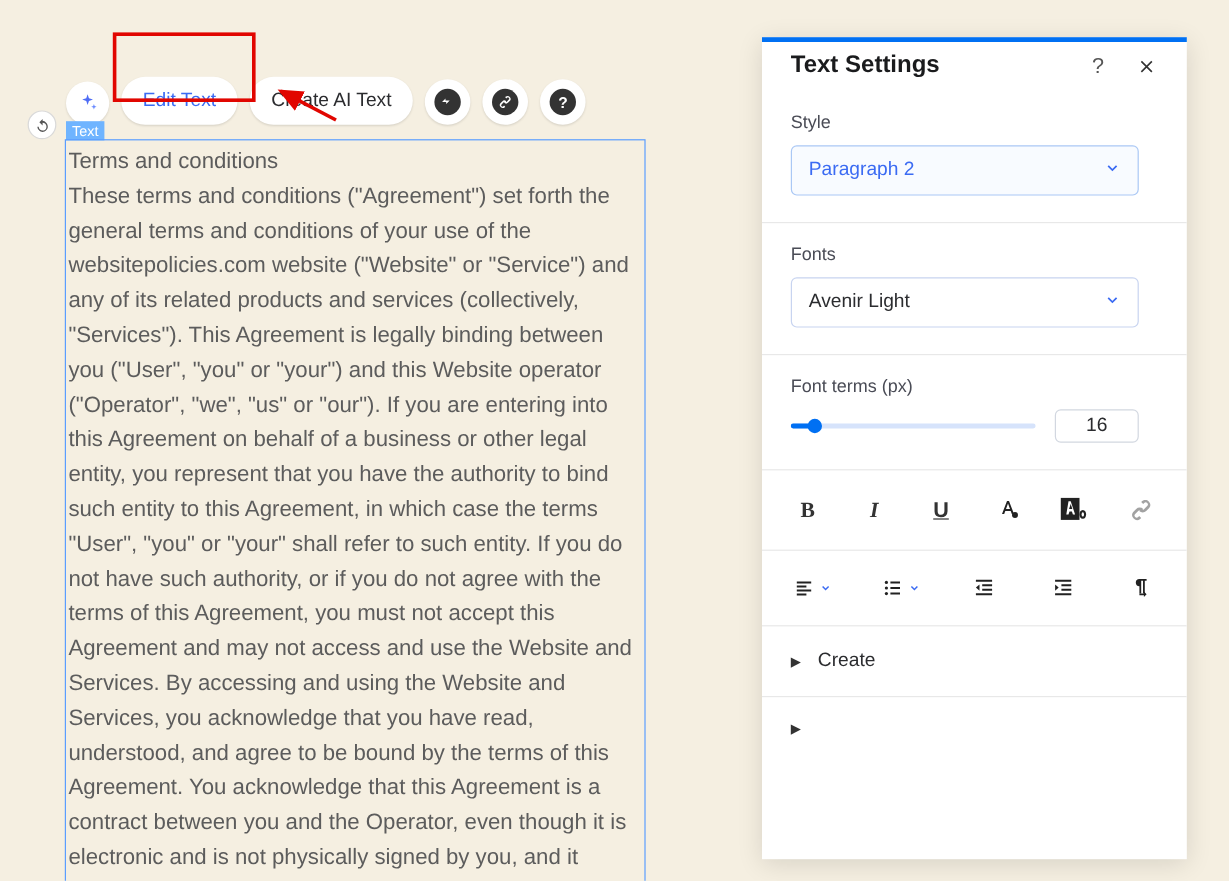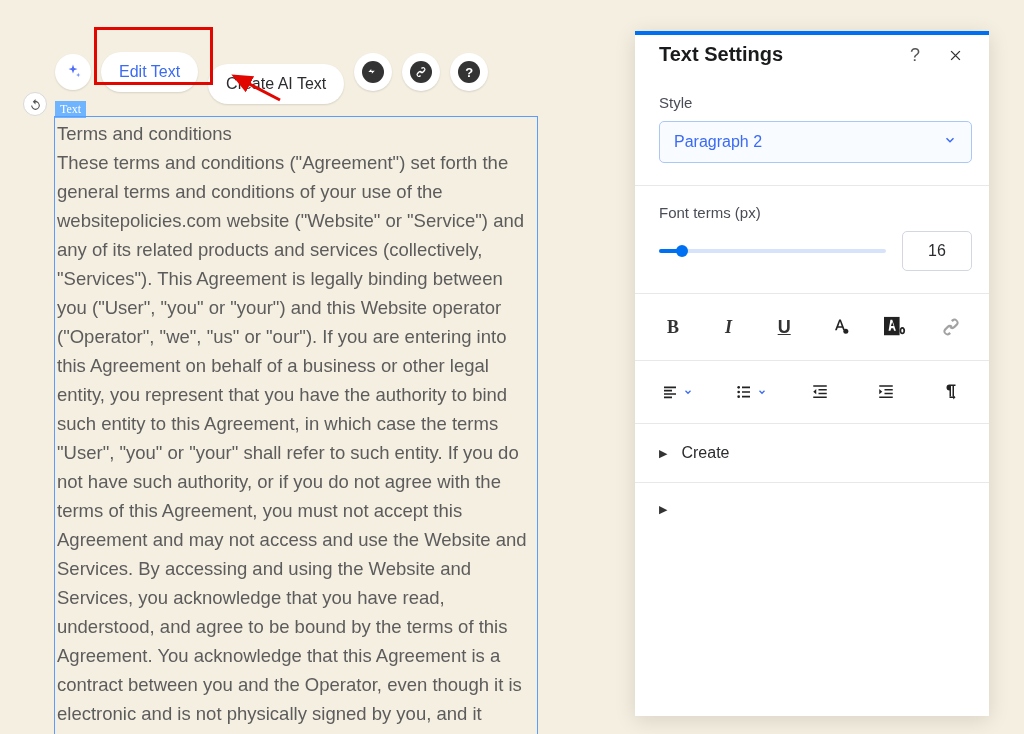--- a/index.html
+++ b/index.html
@@ -13,21 +13,21 @@
       width: 1024px;
       height: 734px;
       position: relative;
       overflow: hidden;
     }
     .toolbar {
       position: absolute;
       top: 40px;
       left: 55px;
       display: flex;
-      align-items: center;
+      align-items: flex-end;
       gap: 10px;
     }
     .sparkle-btn {
       width: 36px;
       height: 36px;
       border-radius: 50%;
       background: #fff;
       display: flex;
       align-items: center;
       justify-content: center;
@@ -115,21 +115,21 @@
       cursor: pointer;
     }
     .text-label {
       position: absolute;
       top: 101px;
       left: 55px;
       background: #6fb4ff;
       color: #fff;
       font-size: 12px;
       padding: 1px 5px;
-      font-family: Liberation Serif, serif;
+      font-family: Liberation Sans, sans-serif;
     }
     .text-block {
       position: absolute;
       top: 116px;
       left: 54px;
       width: 484px;
       border: 1px solid #5a9dff;
       padding: 2px 2px;
       font-family: "Avenir Light", "Helvetica Neue", Arial, sans-serif;
       font-weight: 400;
@@ -159,21 +159,21 @@
       font-size: 20px;
       font-weight: 700;
       color: #1a1b1d;
     }
     .panel-header-right {
       display: flex;
       gap: 16px;
       color: #555;
     }
     .panel-section {
-      padding: 18px 17px 22px 24px;
+      padding: 18px 40px 22px 24px;
       border-bottom: 1px solid #e8e8e8;
     }
     .panel-section.first {
       padding-top: 24px;
     }
     .field-label {
       font-size: 15px;
       color: #4a4c56;
       margin-bottom: 10px;
     }
@@ -224,21 +224,21 @@
       left: 10%;
       top: 50%;
       transform: translate(-50%, -50%);
       width: 12px;
       height: 12px;
       border-radius: 50%;
       background: #0070f3;
     }
     .size-input {
       width: 70px;
-      height: 40px;
+      height: 28px;
       border: 1px solid #d2d7e0;
       border-radius: 5px;
       text-align: center;
       font-size: 16px;
       color: #2b2c2f;
     }
     .icon-row {
       display: flex;
       justify-content: space-between;
       padding: 22px 26px;
@@ -348,20 +348,31 @@
     <div class="dropdown style-dd">
       <span>Paragraph 2</span>
       <span class="chev">
         <svg width="14" height="14" viewBox="0 0 24 24">
             <path fill="none" stroke="#3b6bf3" stroke-width="2.5" d="M6 9l6 6 6-6"></path>
           </svg>
       </span>
     </div>
   </div>
 
+  <div class="panel-section">
+    <div class="field-label">Fonts</div>
+    <div class="dropdown">
+      <span>Avenir Light</span>
+      <span class="chev">
+        <svg width="14" height="14" viewBox="0 0 24 24">
+            <path fill="none" stroke="#3b6bf3" stroke-width="2.5" d="M6 9l6 6 6-6"></path>
+          </svg>
+      </span>
+    </div>
+  </div>
 
   <div class="panel-section">
     <div class="field-label">Font terms (px)</div>
     <div class="fontsize-row">
       <div class="slider-track">
         <div class="slider-fill"></div>
         <div class="slider-thumb"></div>
       </div>
       <input class="size-input" value="16" style="">
     </div>

